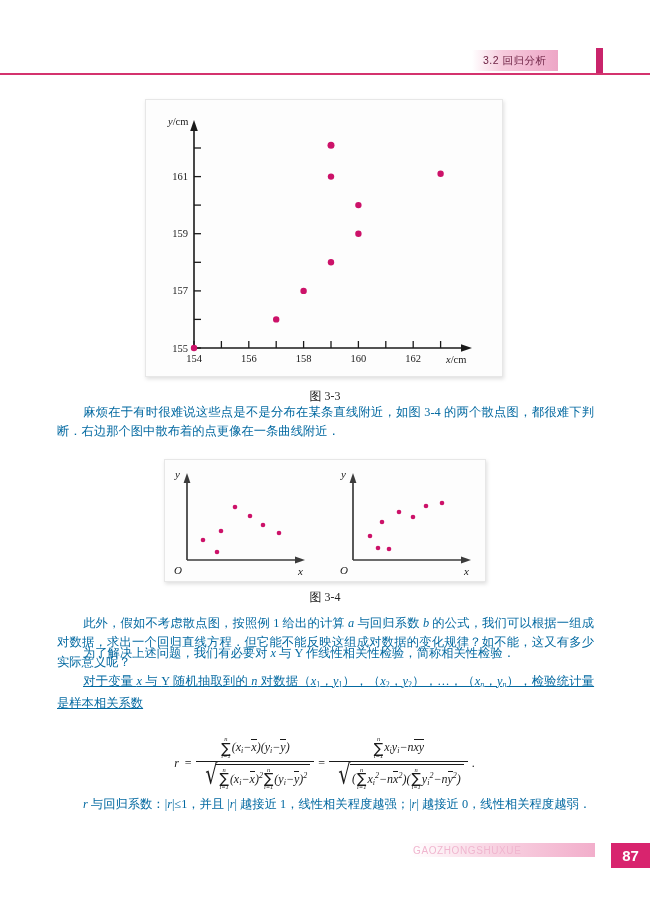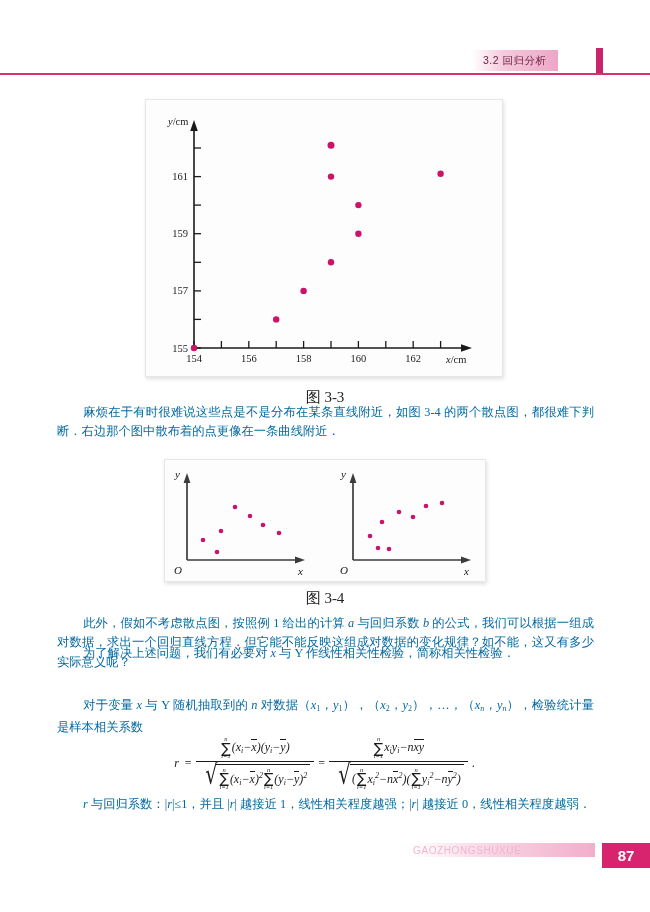--- a/index.html
+++ b/index.html
@@ -55,21 +55,21 @@
   .fig-panel {
     position: absolute;
     background: #fdfdfd;
     border: 1px solid #e7e7e7;
     box-shadow: 1px 2px 4px rgba(0,0,0,0.13);
   }
   .fig-caption {
     position: absolute;
     width: 650px;
     text-align: center;
-    font-size: 15px;
+    font-size: 12px;
     color: #222;
   }
   #fig33-panel { left: 145px; top: 99px; width: 358px; height: 278px; }
   #fig33-caption { top: 388px; }
   #fig34-panel { left: 164px; top: 459px; width: 322px; height: 123px; }
   #fig34-caption { top: 589px; }
 
   svg { display: block; }
 
   
@@ -83,21 +83,21 @@
     color: #0369a1;
   }
   .para .indent { display: inline-block; width: 26px; }
   .mi { font-style: italic; font-family: "Liberation Serif", serif; }
   .mu { font-style: normal; }
   sub { font-size: 8px; vertical-align: -2px; }
 
   #para-1 { top: 403px; }
   #para-2 { top: 614px; }
   #para-3 { top: 644px; }
-  #para-4 { top: 696px; }
+  #para-4 { top: 672px; text-decoration: underline; }
   #para-5 { top: 795px; }
 
   
   .formula-wrap {
     position: absolute;
     left: 57px; top: 736px;
     width: 537px;
     display: flex;
     justify-content: center;
     align-items: center;
@@ -169,21 +169,21 @@
     font-family: "Liberation Sans", sans-serif;
     font-size: 10px;
     letter-spacing: 0.6px;
     color: #f0b6cf;
     padding-left: 2px;
     white-space: nowrap;
   }
   .footer-pageno {
     position: absolute;
     right: 0; top: 843px;
-    width: 48px; height: 25px;
+    width: 39px; height: 25px;
     background: #d8246e;
     color: #ffffff;
     font-family: "Liberation Sans", sans-serif;
     font-size: 15px;
     font-weight: bold;
     display: flex;
     align-items: center;
     justify-content: center;
   }
 </style>

